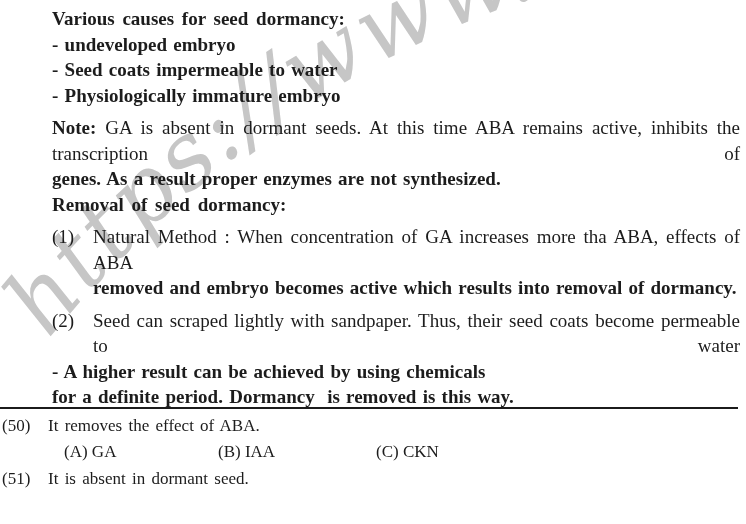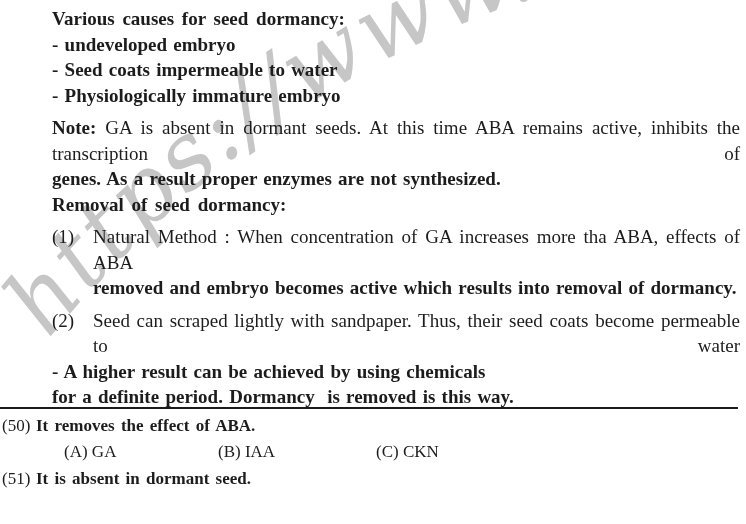--- a/index.html
+++ b/index.html
@@ -36,23 +36,23 @@
     margin-top:7px;
   }
   .item{position:relative;padding-left:41px;}
   .item .inum{position:absolute;left:0;top:0;}
   .rule{
     height:2px;width:738px;
     background:#1b1b1b;
     margin:-3px 0 0 0;
   }
   .questions{font-size:17px;line-height:26.5px;margin-top:4px;}
-  .qrow{position:relative;padding-left:36px;}
+  .qrow{position:relative;padding-left:48px;}
   .qnum{position:absolute;left:2px;top:0;}
-  .qtext{word-spacing:2px;font-weight:bold;}
+  .qtext{word-spacing:2px;}
   .opts{position:relative;height:26.5px;}
   .opts span{position:absolute;top:0;white-space:nowrap;}
   .q50 .o0{left:64px}.q50 .o1{left:218px}.q50 .o2{left:376px}.q50 .o3{left:551px}
 </style>
 </head>
 <body>
 
 <div class="page">
 
   <svg class="wm-svg" width="746" height="524" viewBox="0 0 746 524" aria-hidden="true">

